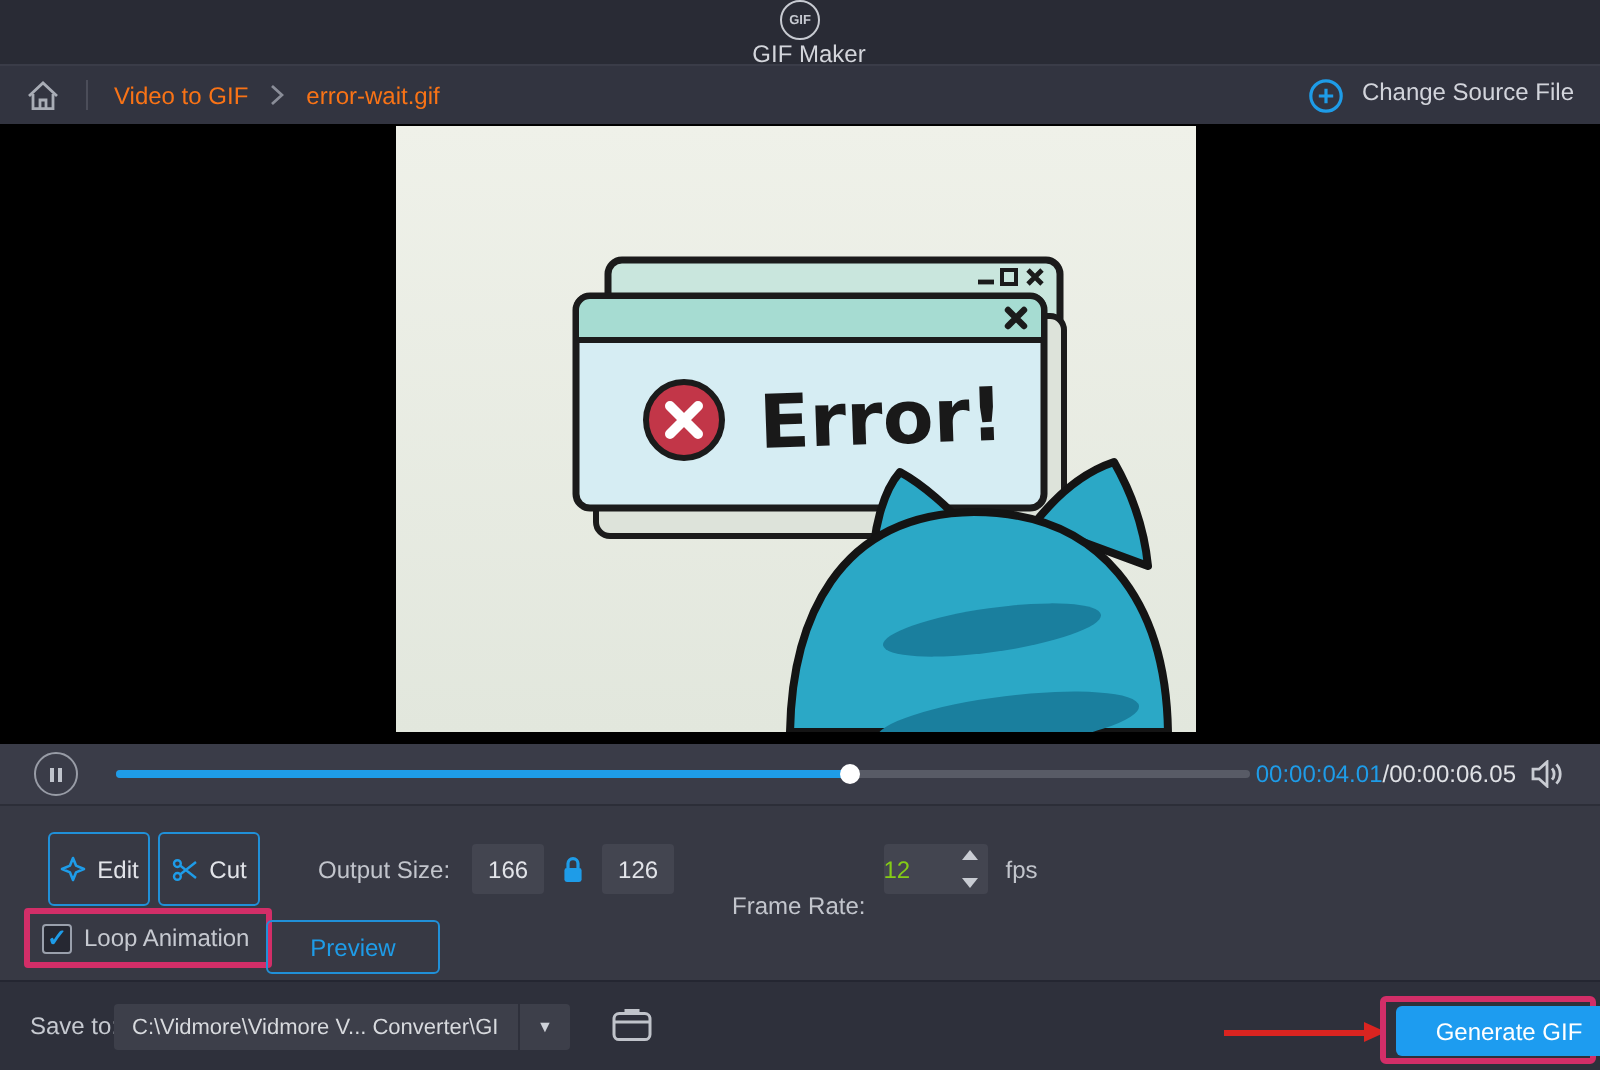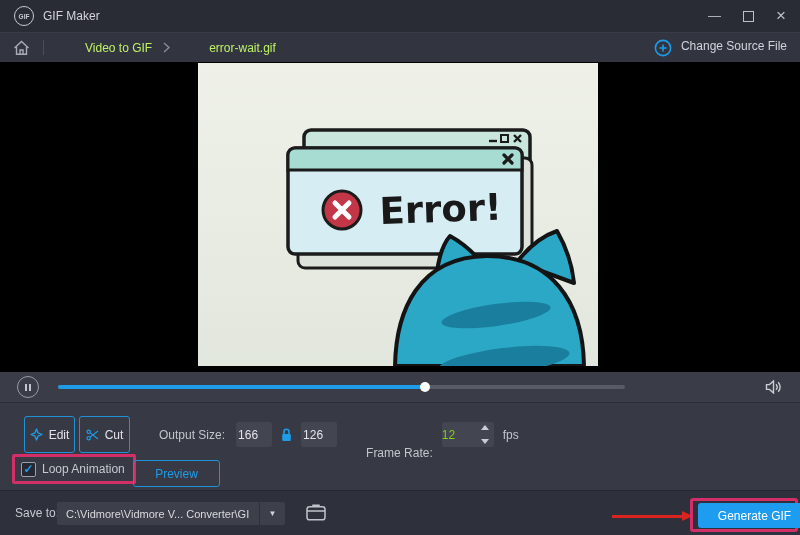--- a/index.html
+++ b/index.html
@@ -4,34 +4,34 @@
 <style>
   html,body{margin:0;padding:0;}
   body{
     width:800px;height:535px;position:relative;overflow:hidden;
     background:#2a2c36;font-family:"Liberation Sans",sans-serif;
     color:#c9ccd3;-webkit-user-select:none;
   }
   svg{display:block;}
   
   .titlebar{position:absolute;top:0;left:0;right:0;height:32px;background:#292b35;
-    display:flex;align-items:center;padding:0 14px;box-sizing:border-box;}
+    display:flex;align-items:center;padding:0 1px;box-sizing:border-box;flex-direction:column;}
   .logo{width:18px;height:18px;border:1.6px solid #c7cad1;border-radius:50%;
     display:flex;align-items:center;justify-content:center;
     font-size:6.5px;font-weight:bold;color:#c7cad1;flex:0 0 auto;}
   .app-title{margin-left:9px;font-size:12px;color:#d3d5db;}
   .win-btns{margin-left:auto;display:flex;align-items:center;gap:22px;}
   .min-glyph{font-size:13px;color:#bdc0c8;line-height:10px;}
   .max-shape{width:9px;height:9px;border:1.4px solid #bdc0c8;}
   .close-glyph{font-size:17px;color:#bdc0c8;line-height:14px;}
   
   .breadcrumb{position:absolute;top:32px;left:0;right:0;height:30px;background:#323440;
     border-top:1px solid #3a3c48;display:flex;align-items:center;padding:0 13px;box-sizing:border-box;}
   .crumb-divider{width:1px;height:15px;background:#4b4d59;margin:0 13px;}
-  .crumb-text{font-size:12px;color:#bef264;margin-left:28px;}
+  .crumb-text{font-size:12px;color:#f97316;}
   .crumb-chevron{margin:0 11px;}
   .change-src{margin-left:auto;display:flex;gap:9px;font-size:12px;color:#d2d4db;cursor:pointer;}
   
   .stage{position:absolute;top:62px;left:0;width:800px;height:310px;background:#000;}
   .frame{position:absolute;left:198px;top:1px;width:400px;height:303px;}
   
   .playerbar{position:absolute;top:372px;left:0;right:0;height:30px;background:#3a3c48;}
   .pause-btn{position:absolute;left:17px;top:4px;width:22px;height:22px;box-sizing:border-box;
     border:1.5px solid #989ca6;border-radius:50%;display:flex;align-items:center;justify-content:center;gap:2.5px;cursor:pointer;}
   .pause-btn i{width:2px;height:7px;background:#c0c4cc;}
@@ -46,21 +46,21 @@
   .volume{position:absolute;right:18px;top:8px;cursor:pointer;}
   
   .panel{position:absolute;top:402px;left:0;right:0;height:88px;background:#373944;border-top:1px solid #2c2e38;box-sizing:border-box;}
   .row1{position:absolute;top:19px;left:24px;height:25px;display:flex;align-items:center;}
   .tool-btn{display:flex;align-items:center;justify-content:center;gap:6px;width:51px;height:37px;
     border:1px solid #2090d8;border-radius:3px;background:transparent;color:#e2e4e9;
     font-size:12px;font-family:inherit;cursor:pointer;padding:0;box-sizing:border-box;}
   .lbl{font-size:12px;color:#c2c5cc;}
   .output-lbl{margin-left:29px;}
   .num-input{width:36px;height:25px;background:#434550;border:none;border-radius:2px;
-    color:#e2e4e9;font-size:12px;font-family:inherit;box-sizing:border-box;}
+    color:#e2e4e9;font-size:12px;text-align:center;font-family:inherit;box-sizing:border-box;}
   .w-input{margin-left:11px;}
   .lock-icon{margin:0 9px;}
   .fr-lbl{margin-left:29px;margin-top:37px;}
   .fr-wrap{position:relative;margin-left:9px;width:52px;height:25px;background:#434550;border-radius:2px;display:flex;align-items:center;}
   .fr-wrap input{width:34px;background:transparent;border:none;color:#84cc16;font-size:12px;
     text-align:left;font-family:inherit;padding:0;}
   .stepper{position:absolute;right:3px;top:3px;bottom:3px;width:12px;display:flex;flex-direction:column;
     justify-content:space-between;align-items:center;cursor:pointer;}
   .tri-up{width:0;height:0;border-left:4px solid transparent;border-right:4px solid transparent;border-bottom:5px solid #c9ccd3;}
   .tri-down{width:0;height:0;border-left:4px solid transparent;border-right:4px solid transparent;border-top:5px solid #c9ccd3;}
@@ -172,20 +172,23 @@
 
 <div class="playerbar">
   <div class="pause-btn">
       <i></i>
       <i></i>
     </div>
   <div class="slider" style="--p: 64.7%;">
     <div class="track"></div>
     <div class="fill"></div>
     <div class="thumb"></div>
+  </div>
+  <div class="time">
+    <span class="cur">00:00:04.01</span><span class="sep">/</span><span class="tot">00:00:06.05</span>
   </div>
   <span class="volume">
     <svg width="17" height="14" viewBox="0 0 17 14" fill="none" stroke="#c9ccd3" stroke-width="1.4">
       <path d="M1.5 4.6 H4.5 L8.5 1 V13 L4.5 9.4 H1.5 Z"></path>
       <path d="M11 4.2 A4.2 4.2 0 0 1 11 9.8"></path>
       <path d="M13.2 2.2 A7 7 0 0 1 13.2 11.8"></path>
     </svg>
   </span>
 </div>
 

